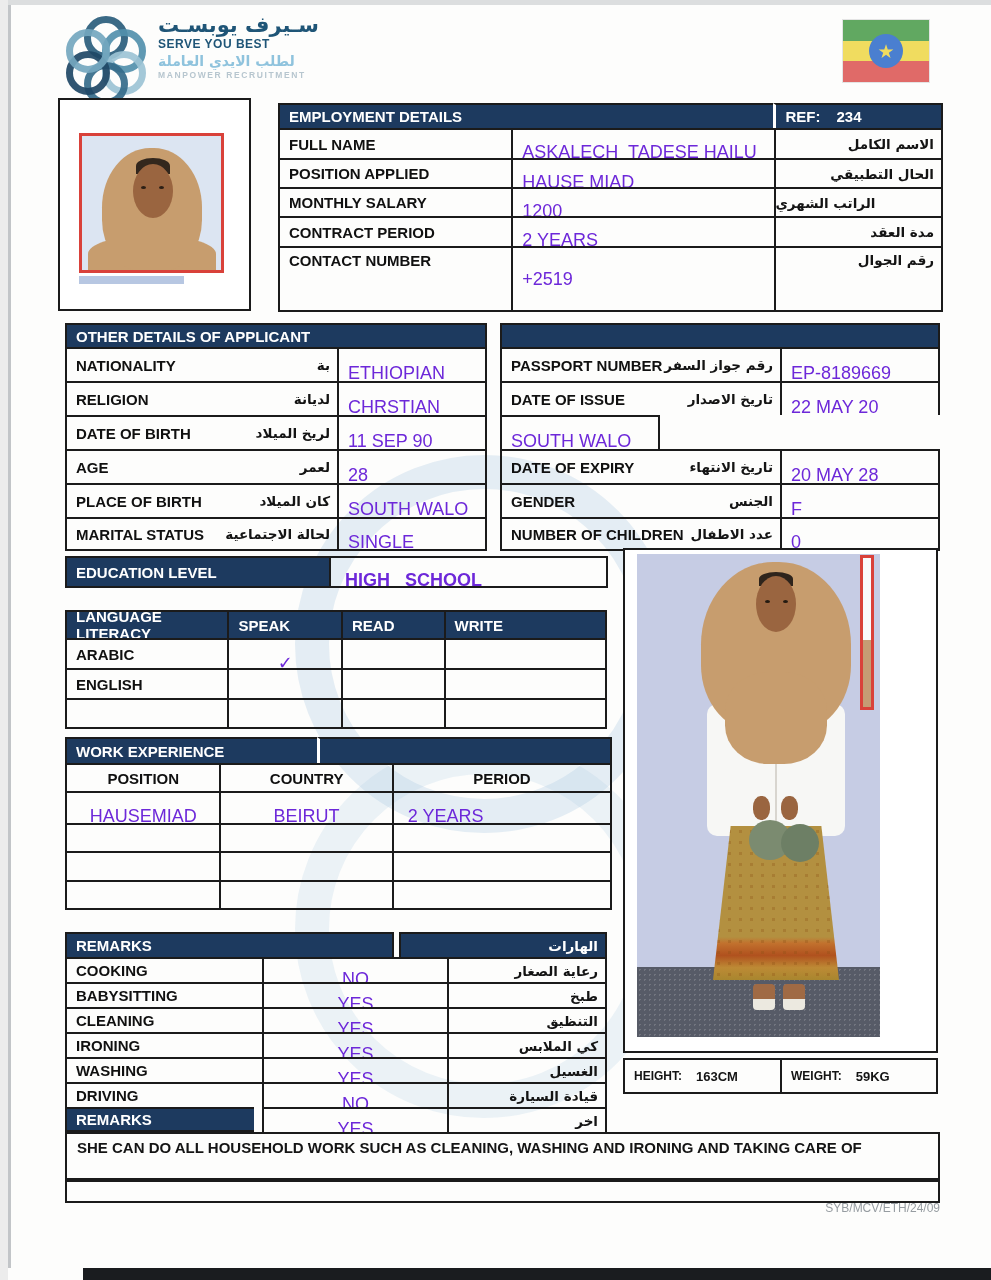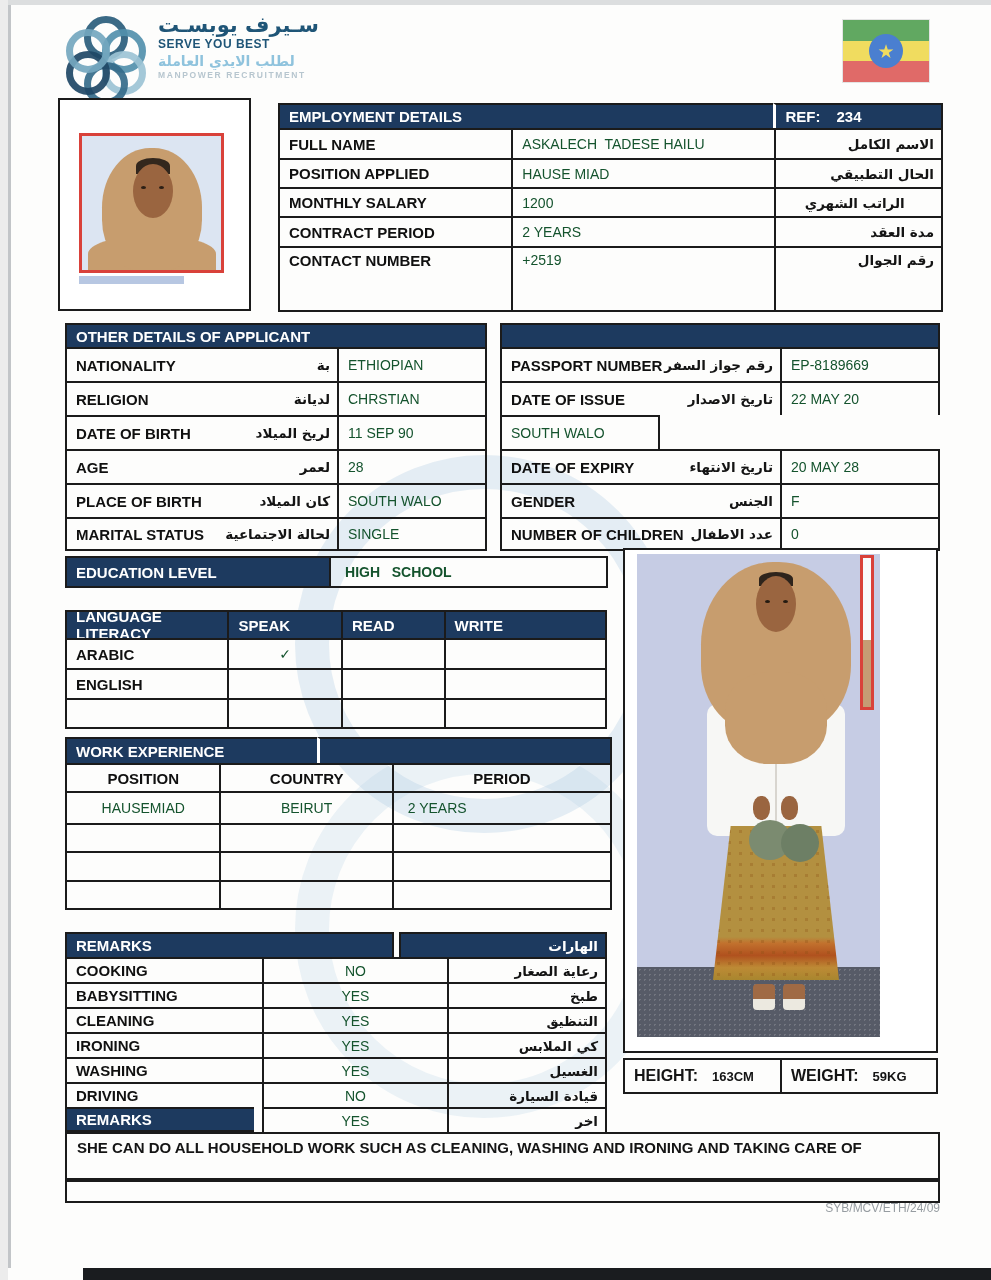--- a/index.html
+++ b/index.html
@@ -50,21 +50,21 @@
   
   .tbl{position:absolute;z-index:1;}
   .r{display:flex;}
   .c{box-sizing:border-box;border-top:2px solid #1b1b1b;border-left:2px solid #1b1b1b;
      display:flex;align-items:center;background:transparent;overflow:hidden;}
   .tbl{border-right:2px solid #1b1b1b;border-bottom:2px solid #1b1b1b;box-sizing:border-box;}
   .tbl.noright{border-right:none;border-bottom:none;}
   .dark{background:#1d3a5f;color:#fff;font-weight:bold;font-size:15px;}
   .gapcell{border:none !important;}
   .lbl{font-weight:bold;font-size:15px;color:#101010;white-space:pre;}
-  .val{font-size:14px;color:#14532d;white-space:pre;}
+  .val{font-size:18px;color:#6d28d9;white-space:pre;margin-top:17px;}
   .ar{font-family:"DejaVu Sans", sans-serif;direction:rtl;font-size:13.5px;font-weight:bold;color:#141414;white-space:nowrap;}
   .pl{padding-left:9px;}
   .pr{padding-right:7px;}
   .ctr{justify-content:center;}
   .spread{justify-content:space-between;}
   .topalign{align-items:flex-start;padding-top:4px;}
   .darktext{padding-left:9px;}
   
   .remarks-box{position:absolute;left:65px;top:1132px;width:875px;height:48px;border:2px solid #1b1b1b;
     box-sizing:border-box;z-index:1;padding:3px 10px;font-size:15px;font-weight:bold;line-height:21px;}
@@ -93,21 +93,21 @@
       linear-gradient(180deg,#b39040 0%,#b39040 72%,#c2722e 76%,#b0511e 84%,#bd8a35 92%,#a8862f 100%);
     background-size:11px 11px, 100% 100%;}
   .w-hand{position:absolute;width:17px;height:24px;background:#9a6540;border-radius:45%;top:242px;z-index:5;}
   .w-shoeheld{position:absolute;left:112px;top:266px;width:42px;height:40px;background:#7b8b70;border-radius:50%;z-index:4;}
   .w-shoeheld2{position:absolute;left:144px;top:270px;width:38px;height:38px;background:#6d7f65;border-radius:50%;z-index:4;}
   .w-foot{position:absolute;width:22px;height:26px;top:430px;z-index:3;border-radius:4px;
     background:linear-gradient(180deg,#a06a44 0 58%, #ece9e0 58% 100%);}
   
   .hw{position:absolute;left:623px;top:1058px;width:315px;z-index:2;}
   .hw .c{height:34px;}
-  .hwlbl{font-weight:bold;font-size:16px;text-align:right;}
+  .hwlbl{font-weight:bold;font-size:12px;text-align:right;}
   .hwval{font-weight:bold;font-size:13px;margin-left:14px;}
 </style>
 </head>
 <body>
 
 <div class="page">
 
   <div class="edge-top"></div>
   <div class="edge-left"></div>
   <div class="edge-left-line"></div>
@@ -184,21 +184,21 @@
           <span class="ar">الحال التطبيقي</span>
         </div>
     </div>
     <div class="r" style="height:29px">
       <div class="c pl" style="width:234px">
           <span class="lbl">MONTHLY SALARY</span>
         </div>
       <div class="c pl" style="width:263px">
           <span class="val">1200</span>
         </div>
-      <div class="c pr" style="width:168px;justify-content:center">
+      <div class="c pr" style="width:168px;justify-content:flex-start">
           <span class="ar">الراتب الشهري</span>
         </div>
     </div>
     <div class="r" style="height:30px">
       <div class="c pl" style="width:234px">
           <span class="lbl">CONTRACT PERIOD</span>
         </div>
       <div class="c pl" style="width:263px">
           <span class="val">2 YEARS</span>
         </div>

